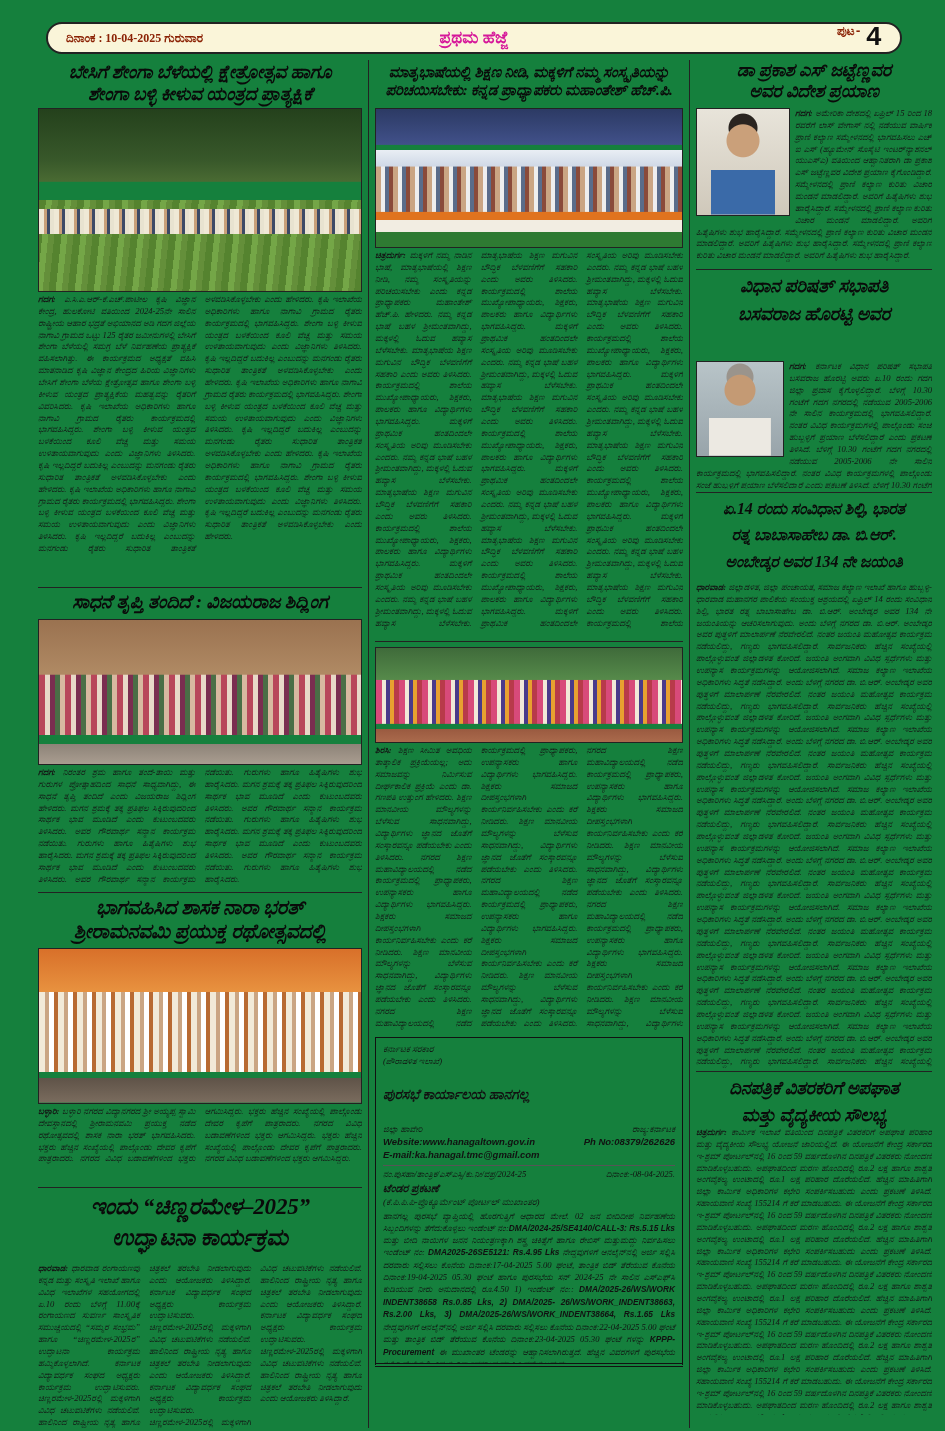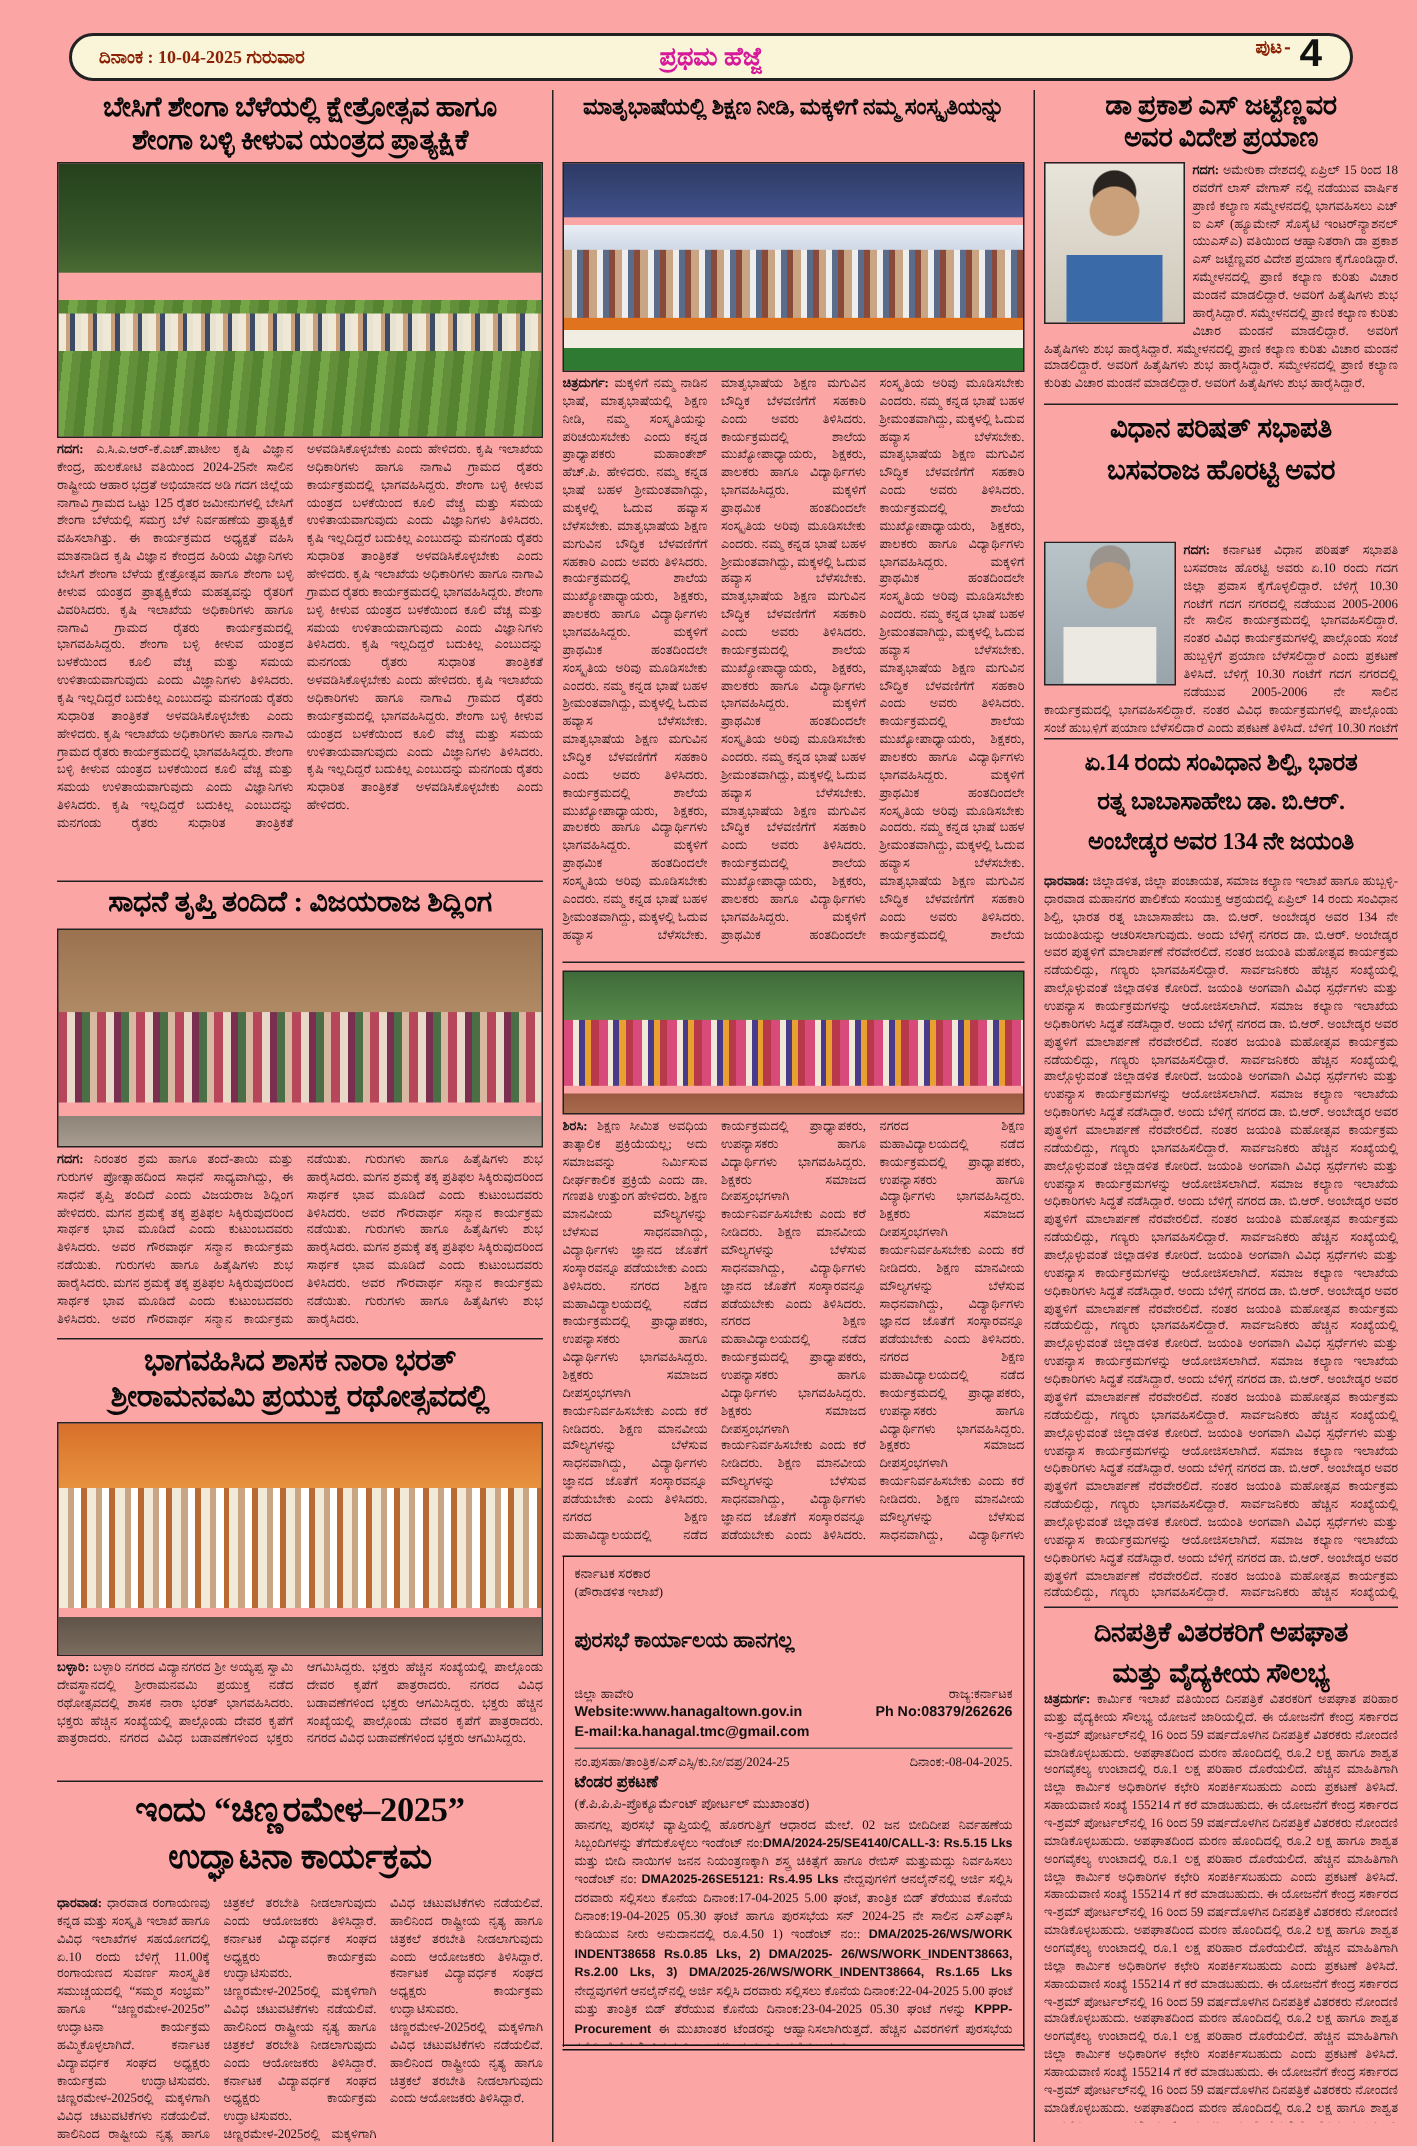--- a/index.html
+++ b/index.html
@@ -1,33 +1,33 @@
 <!DOCTYPE html>
 <html><head>
 <meta charset="utf-8">
 <style>
   * { margin:0; padding:0; box-sizing:border-box; }
   html,body { background:#e8e8e8; }
   .page {
-    width:945px; height:1431px; background:#fca5a5; position:relative;
+    width:945px; height:1431px; background:#15803d; position:relative;
     font-family:"Liberation Serif","DejaVu Serif",serif; color:#111;
     overflow:hidden; margin:0 auto;padding-left:37px;
   }
   
   .masthead {
     position:absolute; left:46px; top:22px; width:856px; height:32px;
     border:2px solid #222; border-radius:18px; background:#faf5d9;
     display:flex; align-items:center; padding:0 18px;
   }
   .masthead .date { font-size:12px; font-weight:bold; color:#8b2205; width:255px; }
   .masthead .ptitle { font-size:17px; font-weight:bold; color:#d6189a; flex:1; text-align:center; }
   .masthead .pageno { width:255px; text-align:right; color:#8b2205; font-size:12px; font-weight:bold; display:flex; justify-content:flex-end; align-items:flex-start; gap:4px;font-family:Liberation Mono, monospace;}
   .masthead .pageno .num { font-size:27px; color:#111; font-weight:bold; line-height:1; }
   
-  .content { position:absolute; left:38px; top:60px; width:896px; height:1368px; display:flex; }
+  .content { position:absolute; left:38px; top:60px; width:896px; height:1368px; display:flex;font-style:italic; }
   .col { display:flex; flex-direction:column; overflow:hidden; }
   .col-left  { width:330px; padding-right:6px; }
   .col-mid   { width:322px; border-left:1px solid #222; border-right:1px solid #222; padding:0 6px; }
   .col-right { width:242px; padding-left:6px; }
   .divider { border-top:1px solid #222; margin:3px 0; flex:none; }
   
   .hl { text-align:center; font-weight:bold; color:#0a0a0a; flex:none; line-height:1.18; letter-spacing:-0.2px; }
   .hl-l1 { font-size:18.5px; height:46px; padding-top:2px;}
   .hl-m1 { font-size:15px; height:46px; padding-top:4px;}
   .hl-sadhane { font-size:19px; height:26px; }
@@ -186,20 +186,21 @@
       </div>
       <div class="body-txt cols3" style="height:168px">
         <span class="dl">ಧಾರವಾಡ:</span><span> ಧಾರವಾಡ ರಂಗಾಯಣವು ಕನ್ನಡ ಮತ್ತು ಸಂಸ್ಕೃತಿ ಇಲಾಖೆ ಹಾಗೂ ವಿವಿಧ ಇಲಾಖೆಗಳ ಸಹಯೋಗದಲ್ಲಿ ಏ.10 ರಂದು ಬೆಳಿಗ್ಗೆ 11.00ಕ್ಕೆ ರಂಗಾಯಣದ ಸುವರ್ಣ ಸಾಂಸ್ಕೃತಿಕ ಸಮುಚ್ಚಯದಲ್ಲಿ “ಸಮ್ಮರ ಸಂಭ್ರಮ” ಹಾಗೂ “ಚಿಣ್ಣರಮೇಳ-2025ರ” ಉದ್ಘಾಟನಾ ಕಾರ್ಯಕ್ರಮ ಹಮ್ಮಿಕೊಳ್ಳಲಾಗಿದೆ.</span><span> ಕರ್ನಾಟಕ ವಿದ್ಯಾವರ್ಧಕ ಸಂಘದ ಅಧ್ಯಕ್ಷರು ಕಾರ್ಯಕ್ರಮ ಉದ್ಘಾಟಿಸುವರು. ಚಿಣ್ಣರಮೇಳ-2025ರಲ್ಲಿ ಮಕ್ಕಳಿಗಾಗಿ ವಿವಿಧ ಚಟುವಟಿಕೆಗಳು ನಡೆಯಲಿವೆ. ಹಾಲಿನಿಂದ ರಾಷ್ಟ್ರೀಯ ನೃತ್ಯ ಹಾಗೂ ಚಿತ್ರಕಲೆ ತರಬೇತಿ ನೀಡಲಾಗುವುದು ಎಂದು ಆಯೋಜಕರು ತಿಳಿಸಿದ್ದಾರೆ.  ಕರ್ನಾಟಕ ವಿದ್ಯಾವರ್ಧಕ ಸಂಘದ ಅಧ್ಯಕ್ಷರು ಕಾರ್ಯಕ್ರಮ ಉದ್ಘಾಟಿಸುವರು. ಚಿಣ್ಣರಮೇಳ-2025ರಲ್ಲಿ ಮಕ್ಕಳಿಗಾಗಿ ವಿವಿಧ ಚಟುವಟಿಕೆಗಳು ನಡೆಯಲಿವೆ. ಹಾಲಿನಿಂದ ರಾಷ್ಟ್ರೀಯ ನೃತ್ಯ ಹಾಗೂ ಚಿತ್ರಕಲೆ ತರಬೇತಿ ನೀಡಲಾಗುವುದು ಎಂದು ಆಯೋಜಕರು ತಿಳಿಸಿದ್ದಾರೆ.  ಕರ್ನಾಟಕ ವಿದ್ಯಾವರ್ಧಕ ಸಂಘದ ಅಧ್ಯಕ್ಷರು ಕಾರ್ಯಕ್ರಮ ಉದ್ಘಾಟಿಸುವರು. ಚಿಣ್ಣರಮೇಳ-2025ರಲ್ಲಿ ಮಕ್ಕಳಿಗಾಗಿ ವಿವಿಧ ಚಟುವಟಿಕೆಗಳು ನಡೆಯಲಿವೆ. ಹಾಲಿನಿಂದ ರಾಷ್ಟ್ರೀಯ ನೃತ್ಯ ಹಾಗೂ ಚಿತ್ರಕಲೆ ತರಬೇತಿ ನೀಡಲಾಗುವುದು ಎಂದು ಆಯೋಜಕರು ತಿಳಿಸಿದ್ದಾರೆ.  ಕರ್ನಾಟಕ ವಿದ್ಯಾವರ್ಧಕ ಸಂಘದ ಅಧ್ಯಕ್ಷರು ಕಾರ್ಯಕ್ರಮ ಉದ್ಘಾಟಿಸುವರು. ಚಿಣ್ಣರಮೇಳ-2025ರಲ್ಲಿ ಮಕ್ಕಳಿಗಾಗಿ ವಿವಿಧ ಚಟುವಟಿಕೆಗಳು ನಡೆಯಲಿವೆ. ಹಾಲಿನಿಂದ ರಾಷ್ಟ್ರೀಯ ನೃತ್ಯ ಹಾಗೂ ಚಿತ್ರಕಲೆ ತರಬೇತಿ ನೀಡಲಾಗುವುದು ಎಂದು ಆಯೋಜಕರು ತಿಳಿಸಿದ್ದಾರೆ.</span>
       </div>
     </div>
 
     <div class="col col-mid">
 
       <div class="hl hl-m1">
         <div>ಮಾತೃಭಾಷೆಯಲ್ಲಿ ಶಿಕ್ಷಣ ನೀಡಿ, ಮಕ್ಕಳಿಗೆ ನಮ್ಮ ಸಂಸ್ಕೃತಿಯನ್ನು</div>
+        <div>ಪರಿಚಯಿಸಬೇಕು: ಕನ್ನಡ ಪ್ರಾಧ್ಯಾಪಕರು ಮಹಾಂತೇಶ್ ಹೆಚ್.ಪಿ.</div>
       </div>
       <div class="photo ph-stage"></div>
       <div class="body-txt cols3" style="height:388px">
         <span class="dl">ಚಿತ್ರದುರ್ಗ:</span><span> ಮಕ್ಕಳಿಗೆ ನಮ್ಮ ನಾಡಿನ ಭಾಷೆ, ಮಾತೃಭಾಷೆಯಲ್ಲಿ ಶಿಕ್ಷಣ ನೀಡಿ, ನಮ್ಮ ಸಂಸ್ಕೃತಿಯನ್ನು ಪರಿಚಯಿಸಬೇಕು ಎಂದು ಕನ್ನಡ ಪ್ರಾಧ್ಯಾಪಕರು ಮಹಾಂತೇಶ್ ಹೆಚ್.ಪಿ. ಹೇಳಿದರು.</span><span> ನಮ್ಮ ಕನ್ನಡ ಭಾಷೆ ಬಹಳ ಶ್ರೀಮಂತವಾಗಿದ್ದು, ಮಕ್ಕಳಲ್ಲಿ ಓದುವ ಹವ್ಯಾಸ ಬೆಳೆಸಬೇಕು. ಮಾತೃಭಾಷೆಯ ಶಿಕ್ಷಣ ಮಗುವಿನ ಬೌದ್ಧಿಕ ಬೆಳವಣಿಗೆಗೆ ಸಹಕಾರಿ ಎಂದು ಅವರು ತಿಳಿಸಿದರು. ಕಾರ್ಯಕ್ರಮದಲ್ಲಿ ಶಾಲೆಯ ಮುಖ್ಯೋಪಾಧ್ಯಾಯರು, ಶಿಕ್ಷಕರು, ಪಾಲಕರು ಹಾಗೂ ವಿದ್ಯಾರ್ಥಿಗಳು ಭಾಗವಹಿಸಿದ್ದರು. ಮಕ್ಕಳಿಗೆ ಪ್ರಾಥಮಿಕ ಹಂತದಿಂದಲೇ ಸಂಸ್ಕೃತಿಯ ಅರಿವು ಮೂಡಿಸಬೇಕು ಎಂದರು.  ನಮ್ಮ ಕನ್ನಡ ಭಾಷೆ ಬಹಳ ಶ್ರೀಮಂತವಾಗಿದ್ದು, ಮಕ್ಕಳಲ್ಲಿ ಓದುವ ಹವ್ಯಾಸ ಬೆಳೆಸಬೇಕು. ಮಾತೃಭಾಷೆಯ ಶಿಕ್ಷಣ ಮಗುವಿನ ಬೌದ್ಧಿಕ ಬೆಳವಣಿಗೆಗೆ ಸಹಕಾರಿ ಎಂದು ಅವರು ತಿಳಿಸಿದರು. ಕಾರ್ಯಕ್ರಮದಲ್ಲಿ ಶಾಲೆಯ ಮುಖ್ಯೋಪಾಧ್ಯಾಯರು, ಶಿಕ್ಷಕರು, ಪಾಲಕರು ಹಾಗೂ ವಿದ್ಯಾರ್ಥಿಗಳು ಭಾಗವಹಿಸಿದ್ದರು. ಮಕ್ಕಳಿಗೆ ಪ್ರಾಥಮಿಕ ಹಂತದಿಂದಲೇ ಸಂಸ್ಕೃತಿಯ ಅರಿವು ಮೂಡಿಸಬೇಕು ಎಂದರು.  ನಮ್ಮ ಕನ್ನಡ ಭಾಷೆ ಬಹಳ ಶ್ರೀಮಂತವಾಗಿದ್ದು, ಮಕ್ಕಳಲ್ಲಿ ಓದುವ ಹವ್ಯಾಸ ಬೆಳೆಸಬೇಕು. ಮಾತೃಭಾಷೆಯ ಶಿಕ್ಷಣ ಮಗುವಿನ ಬೌದ್ಧಿಕ ಬೆಳವಣಿಗೆಗೆ ಸಹಕಾರಿ ಎಂದು ಅವರು ತಿಳಿಸಿದರು. ಕಾರ್ಯಕ್ರಮದಲ್ಲಿ ಶಾಲೆಯ ಮುಖ್ಯೋಪಾಧ್ಯಾಯರು, ಶಿಕ್ಷಕರು, ಪಾಲಕರು ಹಾಗೂ ವಿದ್ಯಾರ್ಥಿಗಳು ಭಾಗವಹಿಸಿದ್ದರು. ಮಕ್ಕಳಿಗೆ ಪ್ರಾಥಮಿಕ ಹಂತದಿಂದಲೇ ಸಂಸ್ಕೃತಿಯ ಅರಿವು ಮೂಡಿಸಬೇಕು ಎಂದರು.  ನಮ್ಮ ಕನ್ನಡ ಭಾಷೆ ಬಹಳ ಶ್ರೀಮಂತವಾಗಿದ್ದು, ಮಕ್ಕಳಲ್ಲಿ ಓದುವ ಹವ್ಯಾಸ ಬೆಳೆಸಬೇಕು. ಮಾತೃಭಾಷೆಯ ಶಿಕ್ಷಣ ಮಗುವಿನ ಬೌದ್ಧಿಕ ಬೆಳವಣಿಗೆಗೆ ಸಹಕಾರಿ ಎಂದು ಅವರು ತಿಳಿಸಿದರು. ಕಾರ್ಯಕ್ರಮದಲ್ಲಿ ಶಾಲೆಯ ಮುಖ್ಯೋಪಾಧ್ಯಾಯರು, ಶಿಕ್ಷಕರು, ಪಾಲಕರು ಹಾಗೂ ವಿದ್ಯಾರ್ಥಿಗಳು ಭಾಗವಹಿಸಿದ್ದರು. ಮಕ್ಕಳಿಗೆ ಪ್ರಾಥಮಿಕ ಹಂತದಿಂದಲೇ ಸಂಸ್ಕೃತಿಯ ಅರಿವು ಮೂಡಿಸಬೇಕು ಎಂದರು.  ನಮ್ಮ ಕನ್ನಡ ಭಾಷೆ ಬಹಳ ಶ್ರೀಮಂತವಾಗಿದ್ದು, ಮಕ್ಕಳಲ್ಲಿ ಓದುವ ಹವ್ಯಾಸ ಬೆಳೆಸಬೇಕು. ಮಾತೃಭಾಷೆಯ ಶಿಕ್ಷಣ ಮಗುವಿನ ಬೌದ್ಧಿಕ ಬೆಳವಣಿಗೆಗೆ ಸಹಕಾರಿ ಎಂದು ಅವರು ತಿಳಿಸಿದರು. ಕಾರ್ಯಕ್ರಮದಲ್ಲಿ ಶಾಲೆಯ ಮುಖ್ಯೋಪಾಧ್ಯಾಯರು, ಶಿಕ್ಷಕರು, ಪಾಲಕರು ಹಾಗೂ ವಿದ್ಯಾರ್ಥಿಗಳು ಭಾಗವಹಿಸಿದ್ದರು. ಮಕ್ಕಳಿಗೆ ಪ್ರಾಥಮಿಕ ಹಂತದಿಂದಲೇ ಸಂಸ್ಕೃತಿಯ ಅರಿವು ಮೂಡಿಸಬೇಕು ಎಂದರು.  ನಮ್ಮ ಕನ್ನಡ ಭಾಷೆ ಬಹಳ ಶ್ರೀಮಂತವಾಗಿದ್ದು, ಮಕ್ಕಳಲ್ಲಿ ಓದುವ ಹವ್ಯಾಸ ಬೆಳೆಸಬೇಕು. ಮಾತೃಭಾಷೆಯ ಶಿಕ್ಷಣ ಮಗುವಿನ ಬೌದ್ಧಿಕ ಬೆಳವಣಿಗೆಗೆ ಸಹಕಾರಿ ಎಂದು ಅವರು ತಿಳಿಸಿದರು. ಕಾರ್ಯಕ್ರಮದಲ್ಲಿ ಶಾಲೆಯ ಮುಖ್ಯೋಪಾಧ್ಯಾಯರು, ಶಿಕ್ಷಕರು, ಪಾಲಕರು ಹಾಗೂ ವಿದ್ಯಾರ್ಥಿಗಳು ಭಾಗವಹಿಸಿದ್ದರು. ಮಕ್ಕಳಿಗೆ ಪ್ರಾಥಮಿಕ ಹಂತದಿಂದಲೇ ಸಂಸ್ಕೃತಿಯ ಅರಿವು ಮೂಡಿಸಬೇಕು ಎಂದರು.  ನಮ್ಮ ಕನ್ನಡ ಭಾಷೆ ಬಹಳ ಶ್ರೀಮಂತವಾಗಿದ್ದು, ಮಕ್ಕಳಲ್ಲಿ ಓದುವ ಹವ್ಯಾಸ ಬೆಳೆಸಬೇಕು. ಮಾತೃಭಾಷೆಯ ಶಿಕ್ಷಣ ಮಗುವಿನ ಬೌದ್ಧಿಕ ಬೆಳವಣಿಗೆಗೆ ಸಹಕಾರಿ ಎಂದು ಅವರು ತಿಳಿಸಿದರು. ಕಾರ್ಯಕ್ರಮದಲ್ಲಿ ಶಾಲೆಯ ಮುಖ್ಯೋಪಾಧ್ಯಾಯರು, ಶಿಕ್ಷಕರು, ಪಾಲಕರು ಹಾಗೂ ವಿದ್ಯಾರ್ಥಿಗಳು ಭಾಗವಹಿಸಿದ್ದರು. ಮಕ್ಕಳಿಗೆ ಪ್ರಾಥಮಿಕ ಹಂತದಿಂದಲೇ ಸಂಸ್ಕೃತಿಯ ಅರಿವು ಮೂಡಿಸಬೇಕು ಎಂದರು.  ನಮ್ಮ ಕನ್ನಡ ಭಾಷೆ ಬಹಳ ಶ್ರೀಮಂತವಾಗಿದ್ದು, ಮಕ್ಕಳಲ್ಲಿ ಓದುವ ಹವ್ಯಾಸ ಬೆಳೆಸಬೇಕು. ಮಾತೃಭಾಷೆಯ ಶಿಕ್ಷಣ ಮಗುವಿನ ಬೌದ್ಧಿಕ ಬೆಳವಣಿಗೆಗೆ ಸಹಕಾರಿ ಎಂದು ಅವರು ತಿಳಿಸಿದರು. ಕಾರ್ಯಕ್ರಮದಲ್ಲಿ ಶಾಲೆಯ ಮುಖ್ಯೋಪಾಧ್ಯಾಯರು, ಶಿಕ್ಷಕರು, ಪಾಲಕರು ಹಾಗೂ ವಿದ್ಯಾರ್ಥಿಗಳು ಭಾಗವಹಿಸಿದ್ದರು. ಮಕ್ಕಳಿಗೆ ಪ್ರಾಥಮಿಕ ಹಂತದಿಂದಲೇ ಸಂಸ್ಕೃತಿಯ ಅರಿವು ಮೂಡಿಸಬೇಕು ಎಂದರು.</span>
       </div>
 
       <div class="divider"></div>
       <div class="photo ph-group2"></div>
       <div class="body-txt cols3" style="height:288px">
         <span class="dl">ಶಿರಸಿ:</span><span> ಶಿಕ್ಷಣ ಸೀಮಿತ ಅವಧಿಯ ತಾತ್ಕಾಲಿಕ ಪ್ರಕ್ರಿಯೆಯಲ್ಲ; ಅದು ಸಮಾಜವನ್ನು ನಿರ್ಮಿಸುವ ದೀರ್ಘಕಾಲಿಕ ಪ್ರಕ್ರಿಯೆ ಎಂದು ಡಾ. ಗಣಪತಿ ಉತ್ತುಂಗ ಹೇಳಿದರು.</span><span> ಶಿಕ್ಷಣ ಮಾನವೀಯ ಮೌಲ್ಯಗಳನ್ನು ಬೆಳೆಸುವ ಸಾಧನವಾಗಿದ್ದು, ವಿದ್ಯಾರ್ಥಿಗಳು ಜ್ಞಾನದ ಜೊತೆಗೆ ಸಂಸ್ಕಾರವನ್ನೂ ಪಡೆಯಬೇಕು ಎಂದು ತಿಳಿಸಿದರು. ನಗರದ ಶಿಕ್ಷಣ ಮಹಾವಿದ್ಯಾಲಯದಲ್ಲಿ ನಡೆದ ಕಾರ್ಯಕ್ರಮದಲ್ಲಿ ಪ್ರಾಧ್ಯಾಪಕರು, ಉಪನ್ಯಾಸಕರು ಹಾಗೂ ವಿದ್ಯಾರ್ಥಿಗಳು ಭಾಗವಹಿಸಿದ್ದರು. ಶಿಕ್ಷಕರು ಸಮಾಜದ ದೀಪಸ್ತಂಭಗಳಾಗಿ ಕಾರ್ಯನಿರ್ವಹಿಸಬೇಕು ಎಂದು ಕರೆ ನೀಡಿದರು.  ಶಿಕ್ಷಣ ಮಾನವೀಯ ಮೌಲ್ಯಗಳನ್ನು ಬೆಳೆಸುವ ಸಾಧನವಾಗಿದ್ದು, ವಿದ್ಯಾರ್ಥಿಗಳು ಜ್ಞಾನದ ಜೊತೆಗೆ ಸಂಸ್ಕಾರವನ್ನೂ ಪಡೆಯಬೇಕು ಎಂದು ತಿಳಿಸಿದರು. ನಗರದ ಶಿಕ್ಷಣ ಮಹಾವಿದ್ಯಾಲಯದಲ್ಲಿ ನಡೆದ ಕಾರ್ಯಕ್ರಮದಲ್ಲಿ ಪ್ರಾಧ್ಯಾಪಕರು, ಉಪನ್ಯಾಸಕರು ಹಾಗೂ ವಿದ್ಯಾರ್ಥಿಗಳು ಭಾಗವಹಿಸಿದ್ದರು. ಶಿಕ್ಷಕರು ಸಮಾಜದ ದೀಪಸ್ತಂಭಗಳಾಗಿ ಕಾರ್ಯನಿರ್ವಹಿಸಬೇಕು ಎಂದು ಕರೆ ನೀಡಿದರು.  ಶಿಕ್ಷಣ ಮಾನವೀಯ ಮೌಲ್ಯಗಳನ್ನು ಬೆಳೆಸುವ ಸಾಧನವಾಗಿದ್ದು, ವಿದ್ಯಾರ್ಥಿಗಳು ಜ್ಞಾನದ ಜೊತೆಗೆ ಸಂಸ್ಕಾರವನ್ನೂ ಪಡೆಯಬೇಕು ಎಂದು ತಿಳಿಸಿದರು. ನಗರದ ಶಿಕ್ಷಣ ಮಹಾವಿದ್ಯಾಲಯದಲ್ಲಿ ನಡೆದ ಕಾರ್ಯಕ್ರಮದಲ್ಲಿ ಪ್ರಾಧ್ಯಾಪಕರು, ಉಪನ್ಯಾಸಕರು ಹಾಗೂ ವಿದ್ಯಾರ್ಥಿಗಳು ಭಾಗವಹಿಸಿದ್ದರು. ಶಿಕ್ಷಕರು ಸಮಾಜದ ದೀಪಸ್ತಂಭಗಳಾಗಿ ಕಾರ್ಯನಿರ್ವಹಿಸಬೇಕು ಎಂದು ಕರೆ ನೀಡಿದರು.  ಶಿಕ್ಷಣ ಮಾನವೀಯ ಮೌಲ್ಯಗಳನ್ನು ಬೆಳೆಸುವ ಸಾಧನವಾಗಿದ್ದು, ವಿದ್ಯಾರ್ಥಿಗಳು ಜ್ಞಾನದ ಜೊತೆಗೆ ಸಂಸ್ಕಾರವನ್ನೂ ಪಡೆಯಬೇಕು ಎಂದು ತಿಳಿಸಿದರು. ನಗರದ ಶಿಕ್ಷಣ ಮಹಾವಿದ್ಯಾಲಯದಲ್ಲಿ ನಡೆದ ಕಾರ್ಯಕ್ರಮದಲ್ಲಿ ಪ್ರಾಧ್ಯಾಪಕರು, ಉಪನ್ಯಾಸಕರು ಹಾಗೂ ವಿದ್ಯಾರ್ಥಿಗಳು ಭಾಗವಹಿಸಿದ್ದರು. ಶಿಕ್ಷಕರು ಸಮಾಜದ ದೀಪಸ್ತಂಭಗಳಾಗಿ ಕಾರ್ಯನಿರ್ವಹಿಸಬೇಕು ಎಂದು ಕರೆ ನೀಡಿದರು.  ಶಿಕ್ಷಣ ಮಾನವೀಯ ಮೌಲ್ಯಗಳನ್ನು ಬೆಳೆಸುವ ಸಾಧನವಾಗಿದ್ದು, ವಿದ್ಯಾರ್ಥಿಗಳು ಜ್ಞಾನದ ಜೊತೆಗೆ ಸಂಸ್ಕಾರವನ್ನೂ ಪಡೆಯಬೇಕು ಎಂದು ತಿಳಿಸಿದರು. ನಗರದ ಶಿಕ್ಷಣ ಮಹಾವಿದ್ಯಾಲಯದಲ್ಲಿ ನಡೆದ ಕಾರ್ಯಕ್ರಮದಲ್ಲಿ ಪ್ರಾಧ್ಯಾಪಕರು, ಉಪನ್ಯಾಸಕರು ಹಾಗೂ ವಿದ್ಯಾರ್ಥಿಗಳು ಭಾಗವಹಿಸಿದ್ದರು. ಶಿಕ್ಷಕರು ಸಮಾಜದ ದೀಪಸ್ತಂಭಗಳಾಗಿ ಕಾರ್ಯನಿರ್ವಹಿಸಬೇಕು ಎಂದು ಕರೆ ನೀಡಿದರು.  ಶಿಕ್ಷಣ ಮಾನವೀಯ ಮೌಲ್ಯಗಳನ್ನು ಬೆಳೆಸುವ ಸಾಧನವಾಗಿದ್ದು, ವಿದ್ಯಾರ್ಥಿಗಳು ಜ್ಞಾನದ ಜೊತೆಗೆ ಸಂಸ್ಕಾರವನ್ನೂ ಪಡೆಯಬೇಕು ಎಂದು ತಿಳಿಸಿದರು. ನಗರದ ಶಿಕ್ಷಣ ಮಹಾವಿದ್ಯಾಲಯದಲ್ಲಿ ನಡೆದ ಕಾರ್ಯಕ್ರಮದಲ್ಲಿ ಪ್ರಾಧ್ಯಾಪಕರು, ಉಪನ್ಯಾಸಕರು ಹಾಗೂ ವಿದ್ಯಾರ್ಥಿಗಳು ಭಾಗವಹಿಸಿದ್ದರು. ಶಿಕ್ಷಕರು ಸಮಾಜದ ದೀಪಸ್ತಂಭಗಳಾಗಿ ಕಾರ್ಯನಿರ್ವಹಿಸಬೇಕು ಎಂದು ಕರೆ ನೀಡಿದರು.</span>

